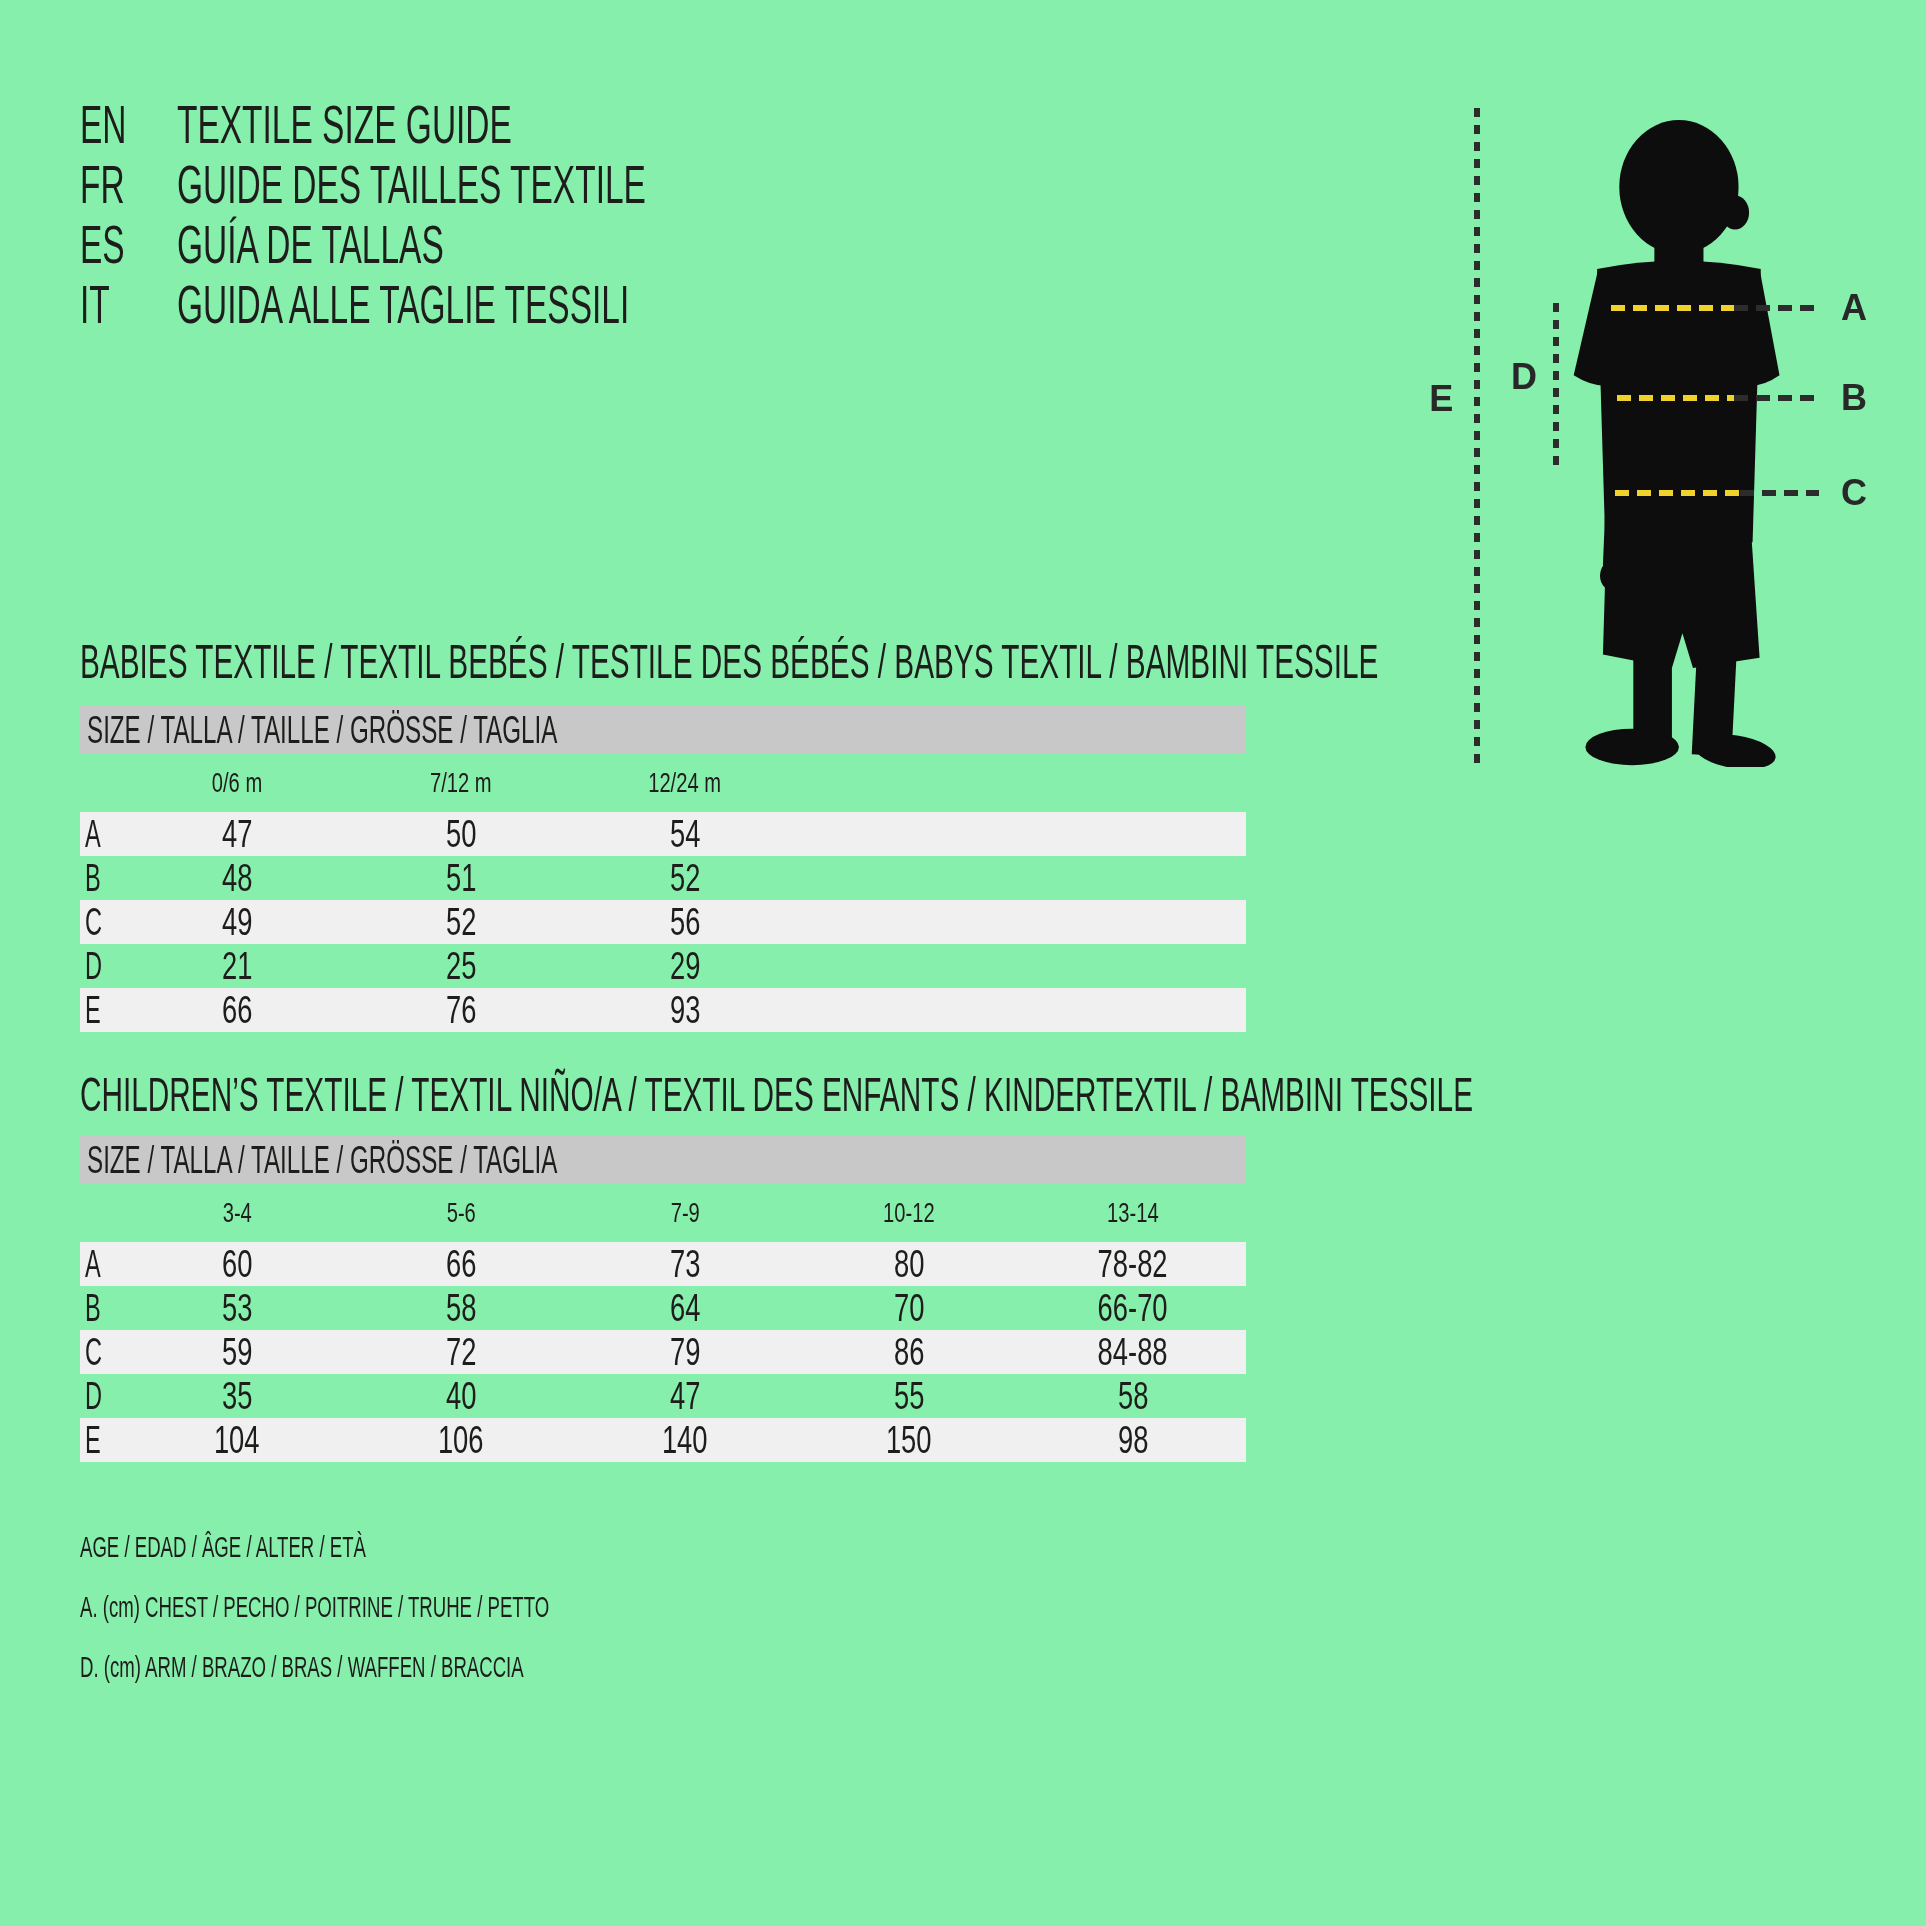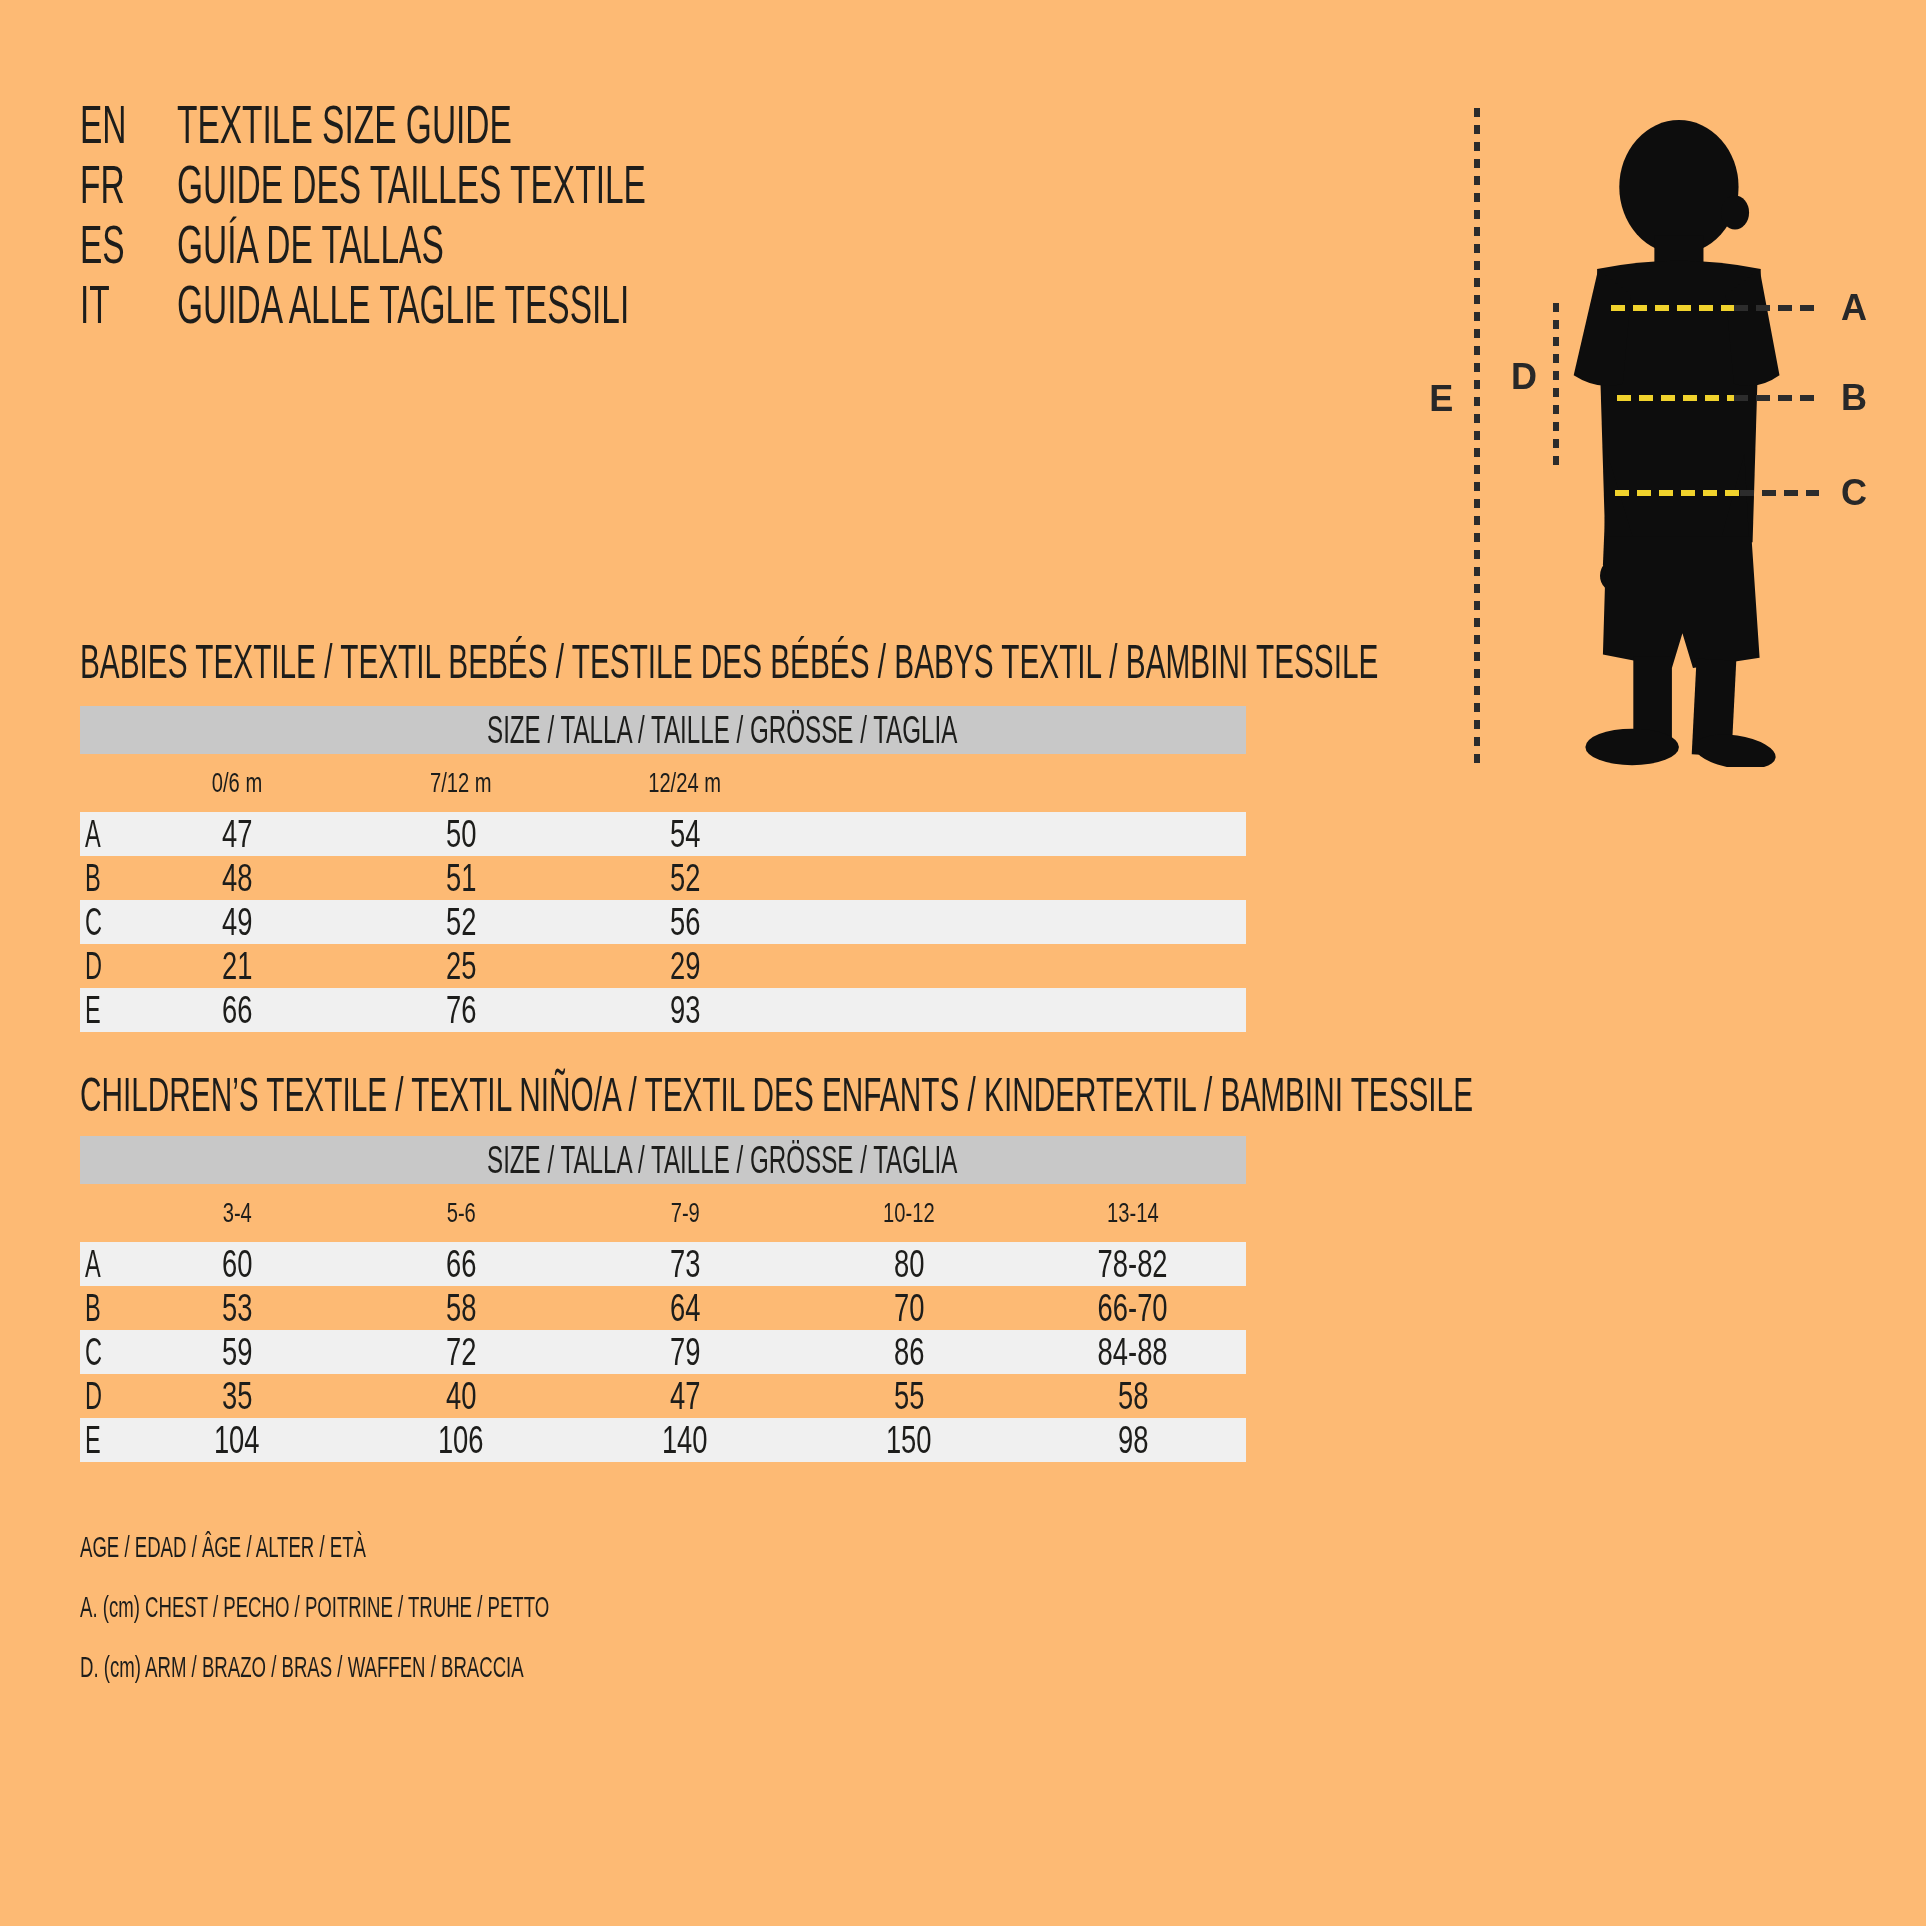--- a/index.html
+++ b/index.html
@@ -7,40 +7,40 @@
     --band:#c8c8c8;
     --rowalt:#f0f0f0;
     --yellow:#f0d22c;
     --silhouette:#0d0d0d;
     --line:#2c2c2c;
   }
   html,body{margin:0;padding:0;background:#ffffff;}
   .canvas{
     position:relative;
     width:1926px;height:1926px;
-    background:#fdba74;
+    background:#86efac;
     color:var(--text);
     font-family:"Liberation Sans", sans-serif;
     overflow:hidden;
   }
   .cond{display:inline-block;transform:scaleX(0.62);transform-origin:0 50%;white-space:nowrap;}
   .cellcond{display:inline-block;transform:scaleX(0.72);transform-origin:50% 50%;white-space:nowrap;}
 
   
   .lang-block{position:absolute;left:80px;top:94px;}
   .lang-row{display:flex;height:60px;align-items:center;font-size:54px;}
   .lang-code{width:97px;flex:0 0 97px;}
   .lang-title{flex:1;}
 
   
   .section-title{position:absolute;left:80px;font-size:48px;line-height:1;white-space:nowrap;}
 
   
   .sizes-table{position:absolute;left:80px;width:1166px;}
-  .band{height:48px;background:var(--band);display:flex;align-items:center;padding-left:7.4px;font-size:39px;box-sizing:border-box;justify-content:flex-end;}
+  .band{height:48px;background:var(--band);display:flex;align-items:center;padding-left:7.4px;font-size:39px;box-sizing:border-box;}
   .cols-row{display:flex;height:58px;align-items:center;font-size:28px;}
   .data-row{display:flex;height:44px;align-items:center;font-size:38px;}
   .data-row.alt{background:var(--rowalt);}
   .row-label{width:45px;flex:0 0 45px;padding-left:5px;box-sizing:border-box;}
   .cell{width:224px;flex:0 0 224px;text-align:center;}
 
   
   .legend-block{position:absolute;left:80px;top:1517px;}
   .legend-line{height:60px;display:flex;align-items:center;font-size:30px;}
 

